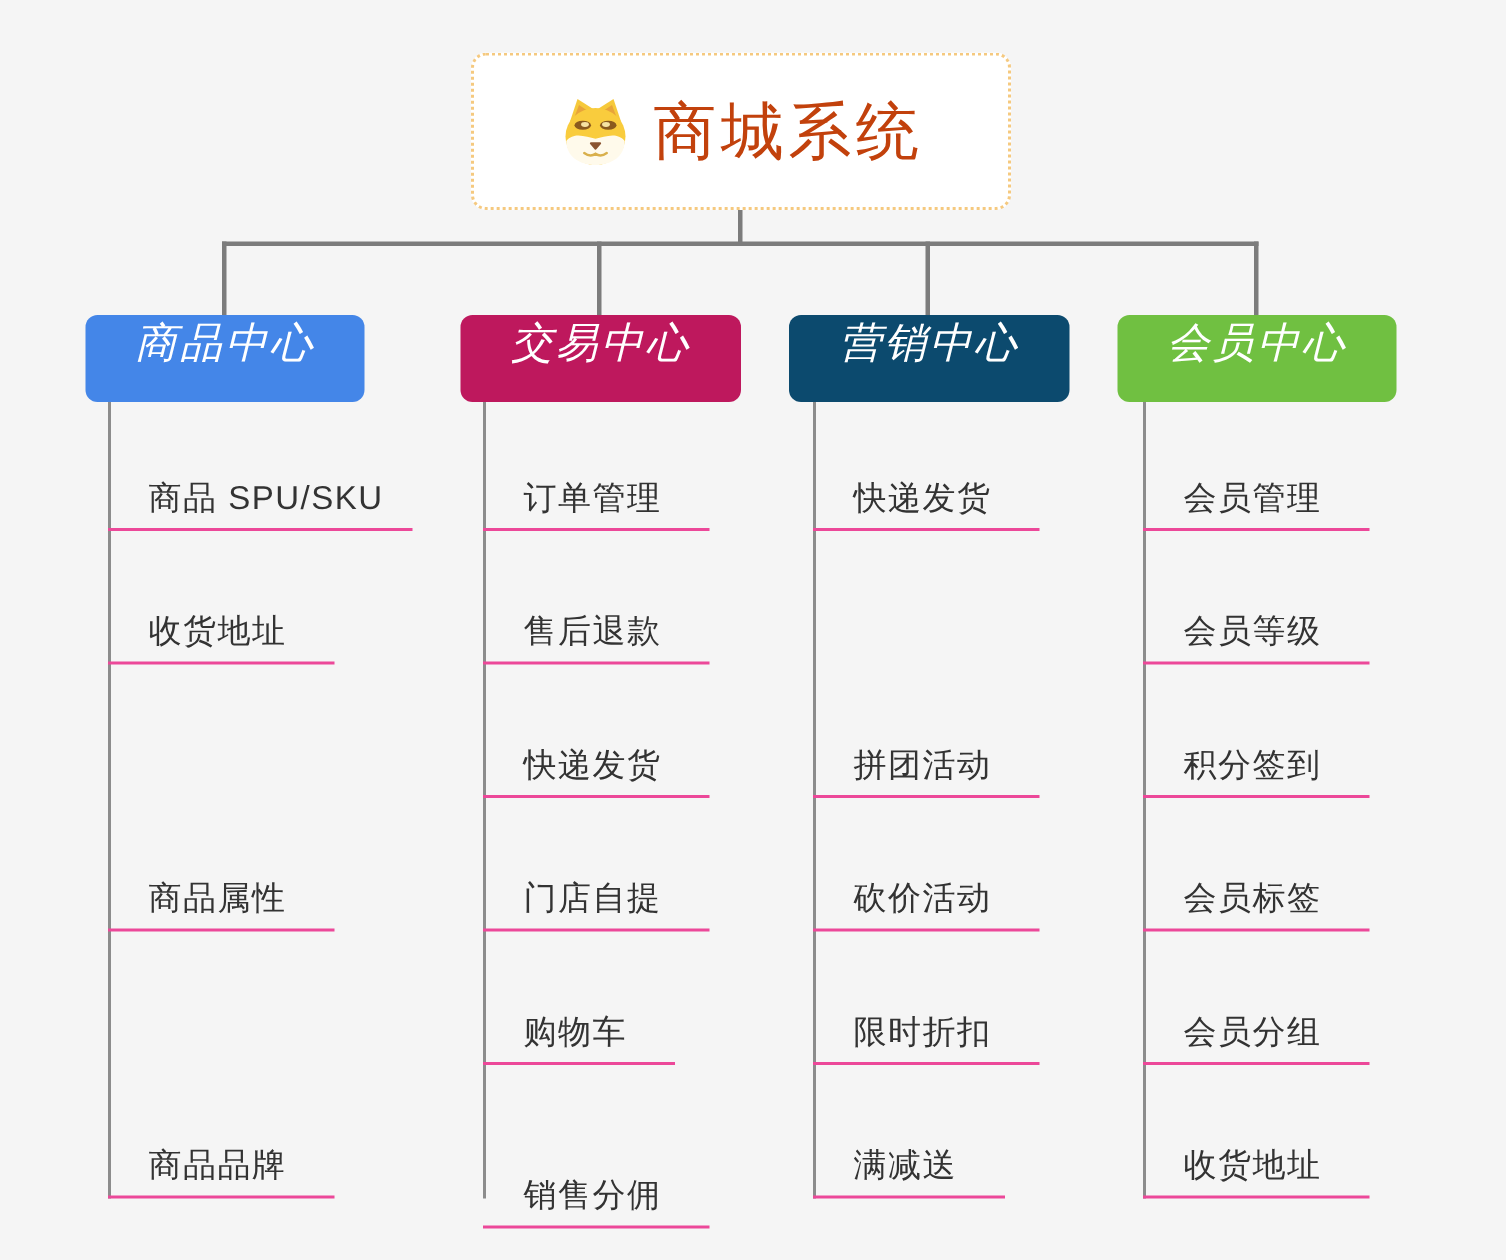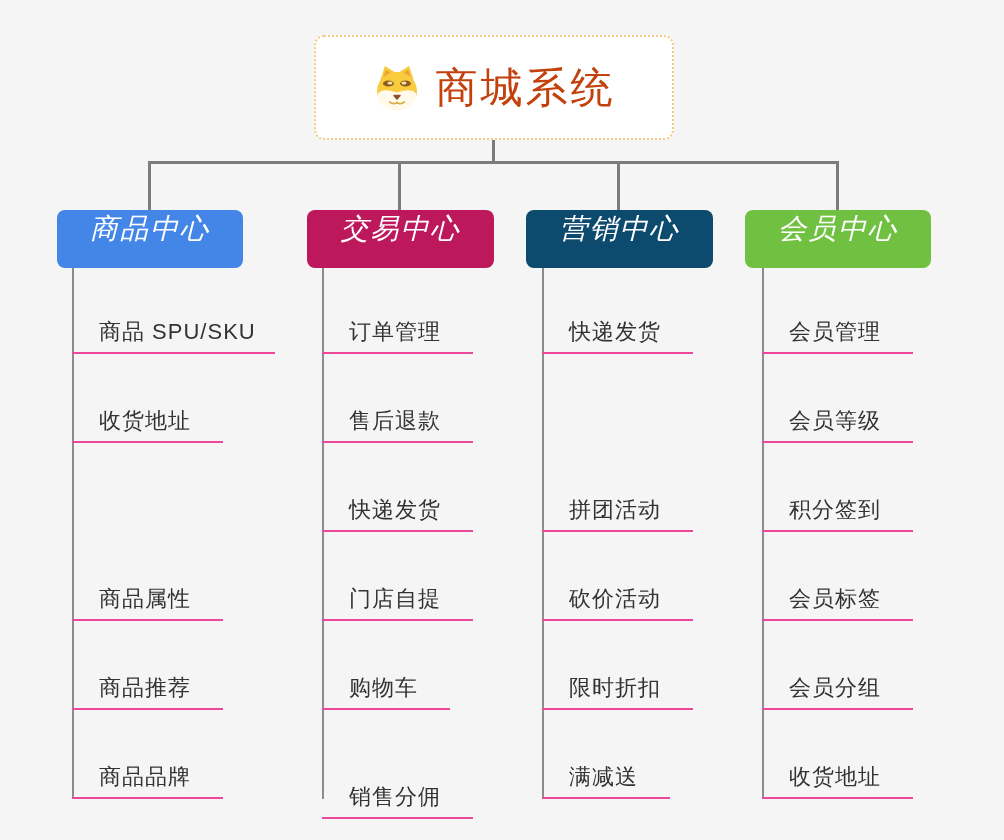--- a/index.html
+++ b/index.html
@@ -93,23 +93,20 @@
   <div class="vline" style="left:72px"></div>
   <div class="topic" style="left:72px;top:314px;width:203px">
       <span>商品 SPU/SKU</span>
     </div>
   <div class="topic" style="left:72px;top:403px;width:151px">
       <span>收货地址</span>
     </div>
   <div class="topic" style="left:72px;top:581px;width:151px">
       <span>商品属性</span>
     </div>
-  <div class="topic" style="left:72px;top:670px;width:151px">
-      <span>商品推荐</span>
-    </div>
   <div class="topic" style="left:72px;top:759px;width:151px">
       <span>商品品牌</span>
     </div>
 
   <div class="branch" style="left: 307px; width: 187px; background-color: #be185d;">
     <span>交易中心</span>
   </div>
   <div class="vline" style="left:322px"></div>
   <div class="topic" style="left:322px;top:314px;width:151px">
       <span>订单管理</span>

